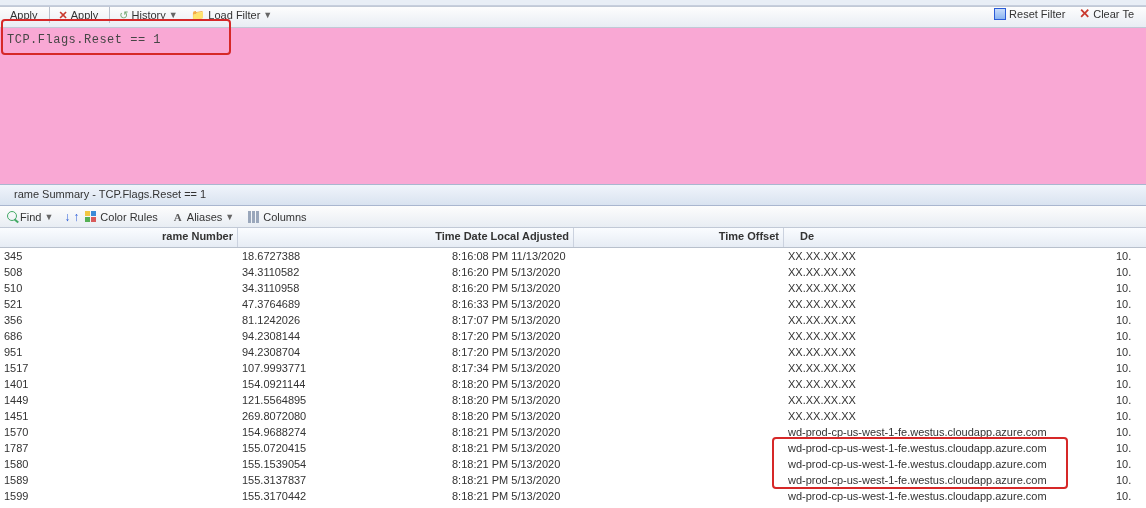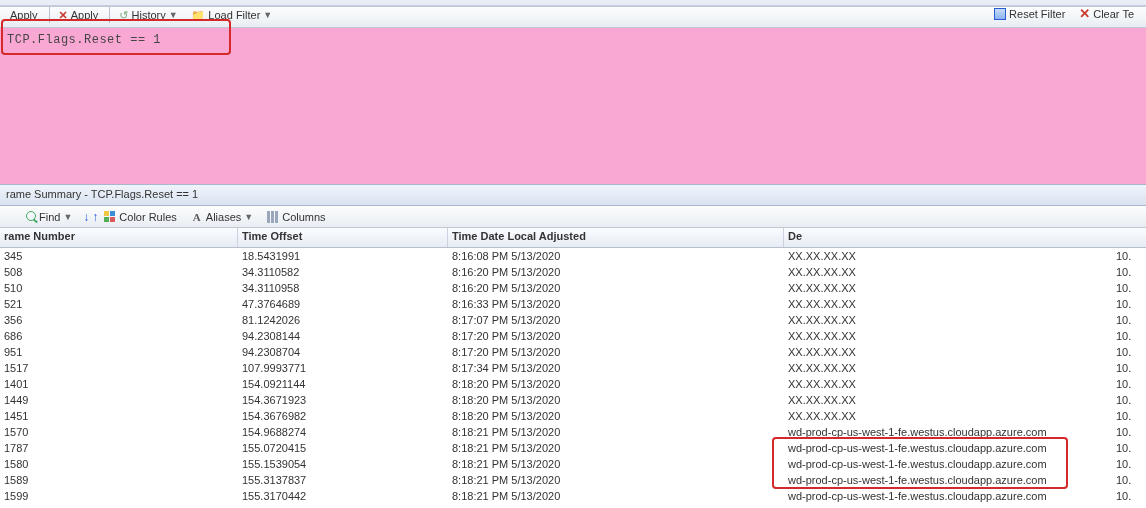--- a/index.html
+++ b/index.html
@@ -30,35 +30,35 @@
       border:none; outline:none; background:transparent;
     }
     .filter-highlight{
       position:absolute; left:1px; top:-9px; width:230px; height:36px;
       border:2px solid #d62828; border-radius:4px;
       pointer-events:none;
     }
     .pane-title{
       height:22px; background:linear-gradient(#f0f4fb,#d9e3f0);
       border-top:1px solid #a9b6cf; border-bottom:1px solid #a9b6cf;
-      padding:3px 6px; color:#000;
+      padding:3px 14px; color:#000;
     }
     .pane-toolbar{
       height:22px; display:flex; align-items:center;
       background:linear-gradient(#fdfdfd,#e8edf3);
-      border-bottom:1px solid #c1c9d6; padding:0 20px;
+      border-bottom:1px solid #c1c9d6; padding:0 1px;
     }
     .arrow-blue{color:#2a5bd7;font-weight:bold; font-size:12px;}
     .grid-header{
       display:flex; background:linear-gradient(#fafcff,#e6ecf4);
       border-bottom:1px solid #b8c0cc; height:20px;
     }
     .gh{
       padding:2px 4px; font-weight:bold; color:#1e1e1e;
-      border-right:1px solid #cbd2df; white-space:nowrap; overflow:hidden;
+      border-right:1px solid #cbd2df; white-space:nowrap; overflow:hidden;text-align:right;
     }
     .col-fn{width:238px;}
     .col-to{width:210px;}
     .col-tda{width:336px;}
     .col-src{width:328px;}
     .col-dst{width:34px;}
     .grid-body{ }
     .row{ display:flex; height:16px; line-height:16px; }
     .cell{padding:0 4px; white-space:nowrap; overflow:hidden;}
     .src-highlight{
@@ -150,30 +150,30 @@
       <span class="dd">▼</span>
     </span>
   <span class="tbtn">
       <span class="ico ico-columns"></span>
       <span>Columns</span>
     </span>
 </div>
 
 <div class="grid-header">
   <div class="gh col-fn"><span>rame Number</span></div>
+  <div class="gh col-tda"><span>Time Date Local Adjusted</span></div>
   <div class="gh col-to"><span>Time Offset</span></div>
-  <div class="gh col-tda"><span>Time Date Local Adjusted</span></div>
   <div class="gh col-dst" style="border-right:none"><span>De</span></div>
 </div>
 
 <div class="grid-body" id="grid-body" style="position:relative">
     <div class="row">
       <div class="cell col-fn">345</div>
-      <div class="cell col-to">18.5431991</div>
-      <div class="cell col-tda">8:16:08 PM 5/13/2020</div>
+      <div class="cell col-to">18.6727388</div>
+      <div class="cell col-tda">8:16:08 PM 11/13/2020</div>
       <div class="cell col-src">XX.XX.XX.XX</div>
       <div class="cell col-dst">10.</div>
     </div>
     <div class="row">
       <div class="cell col-fn">508</div>
       <div class="cell col-to">34.3110582</div>
       <div class="cell col-tda">8:16:20 PM 5/13/2020</div>
       <div class="cell col-src">XX.XX.XX.XX</div>
       <div class="cell col-dst">10.</div>
     </div>
@@ -221,28 +221,28 @@
     </div>
     <div class="row">
       <div class="cell col-fn">1401</div>
       <div class="cell col-to">154.0921144</div>
       <div class="cell col-tda">8:18:20 PM 5/13/2020</div>
       <div class="cell col-src">XX.XX.XX.XX</div>
       <div class="cell col-dst">10.</div>
     </div>
     <div class="row">
       <div class="cell col-fn">1449</div>
-      <div class="cell col-to">154.3671923</div>
+      <div class="cell col-to">121.5564895</div>
       <div class="cell col-tda">8:18:20 PM 5/13/2020</div>
       <div class="cell col-src">XX.XX.XX.XX</div>
       <div class="cell col-dst">10.</div>
     </div>
     <div class="row">
       <div class="cell col-fn">1451</div>
-      <div class="cell col-to">154.3676982</div>
+      <div class="cell col-to">269.8072080</div>
       <div class="cell col-tda">8:18:20 PM 5/13/2020</div>
       <div class="cell col-src">XX.XX.XX.XX</div>
       <div class="cell col-dst">10.</div>
     </div>
     <div class="row">
       <div class="cell col-fn">1570</div>
       <div class="cell col-to">154.9688274</div>
       <div class="cell col-tda">8:18:21 PM 5/13/2020</div>
       <div class="cell col-src">wd-prod-cp-us-west-1-fe.westus.cloudapp.azure.com</div>
       <div class="cell col-dst">10.</div>

